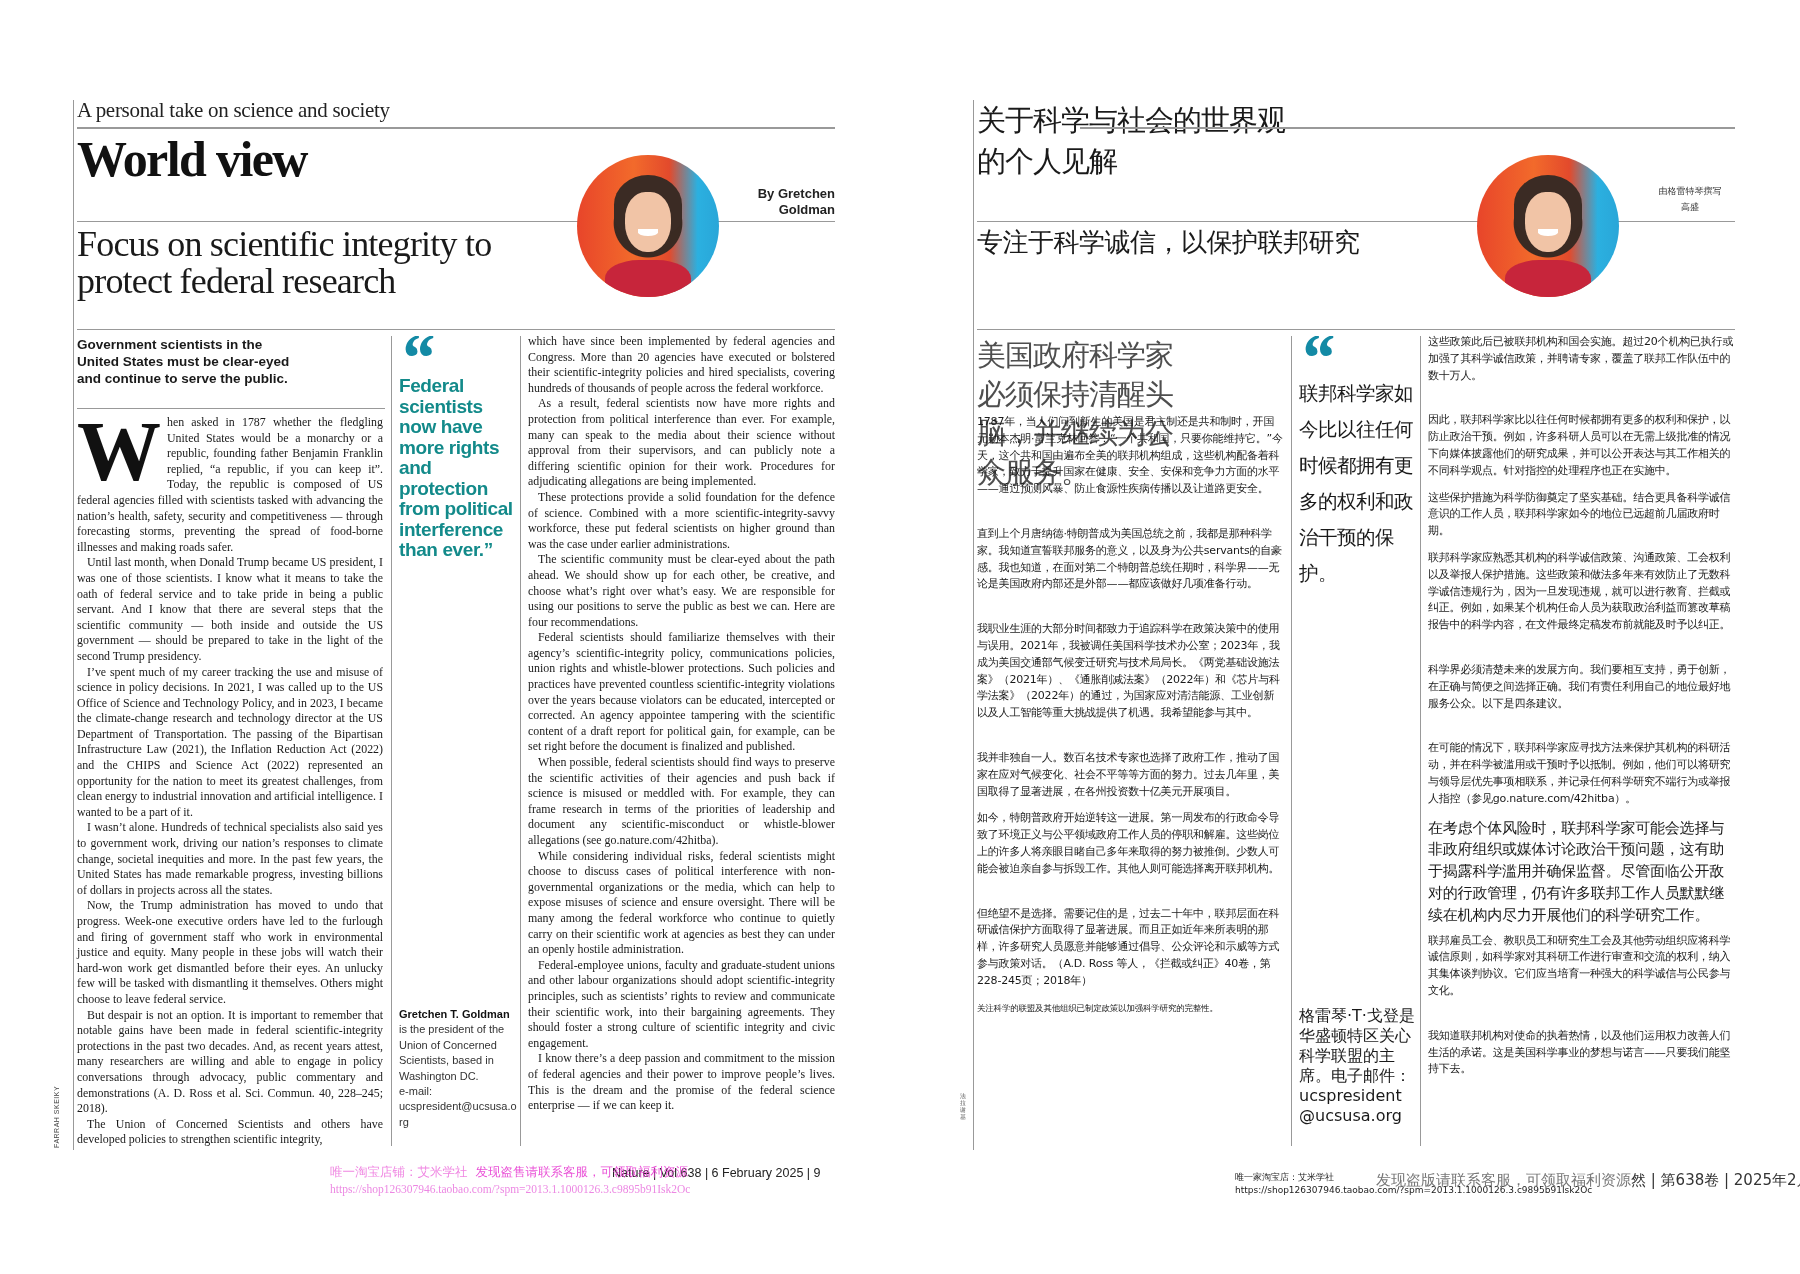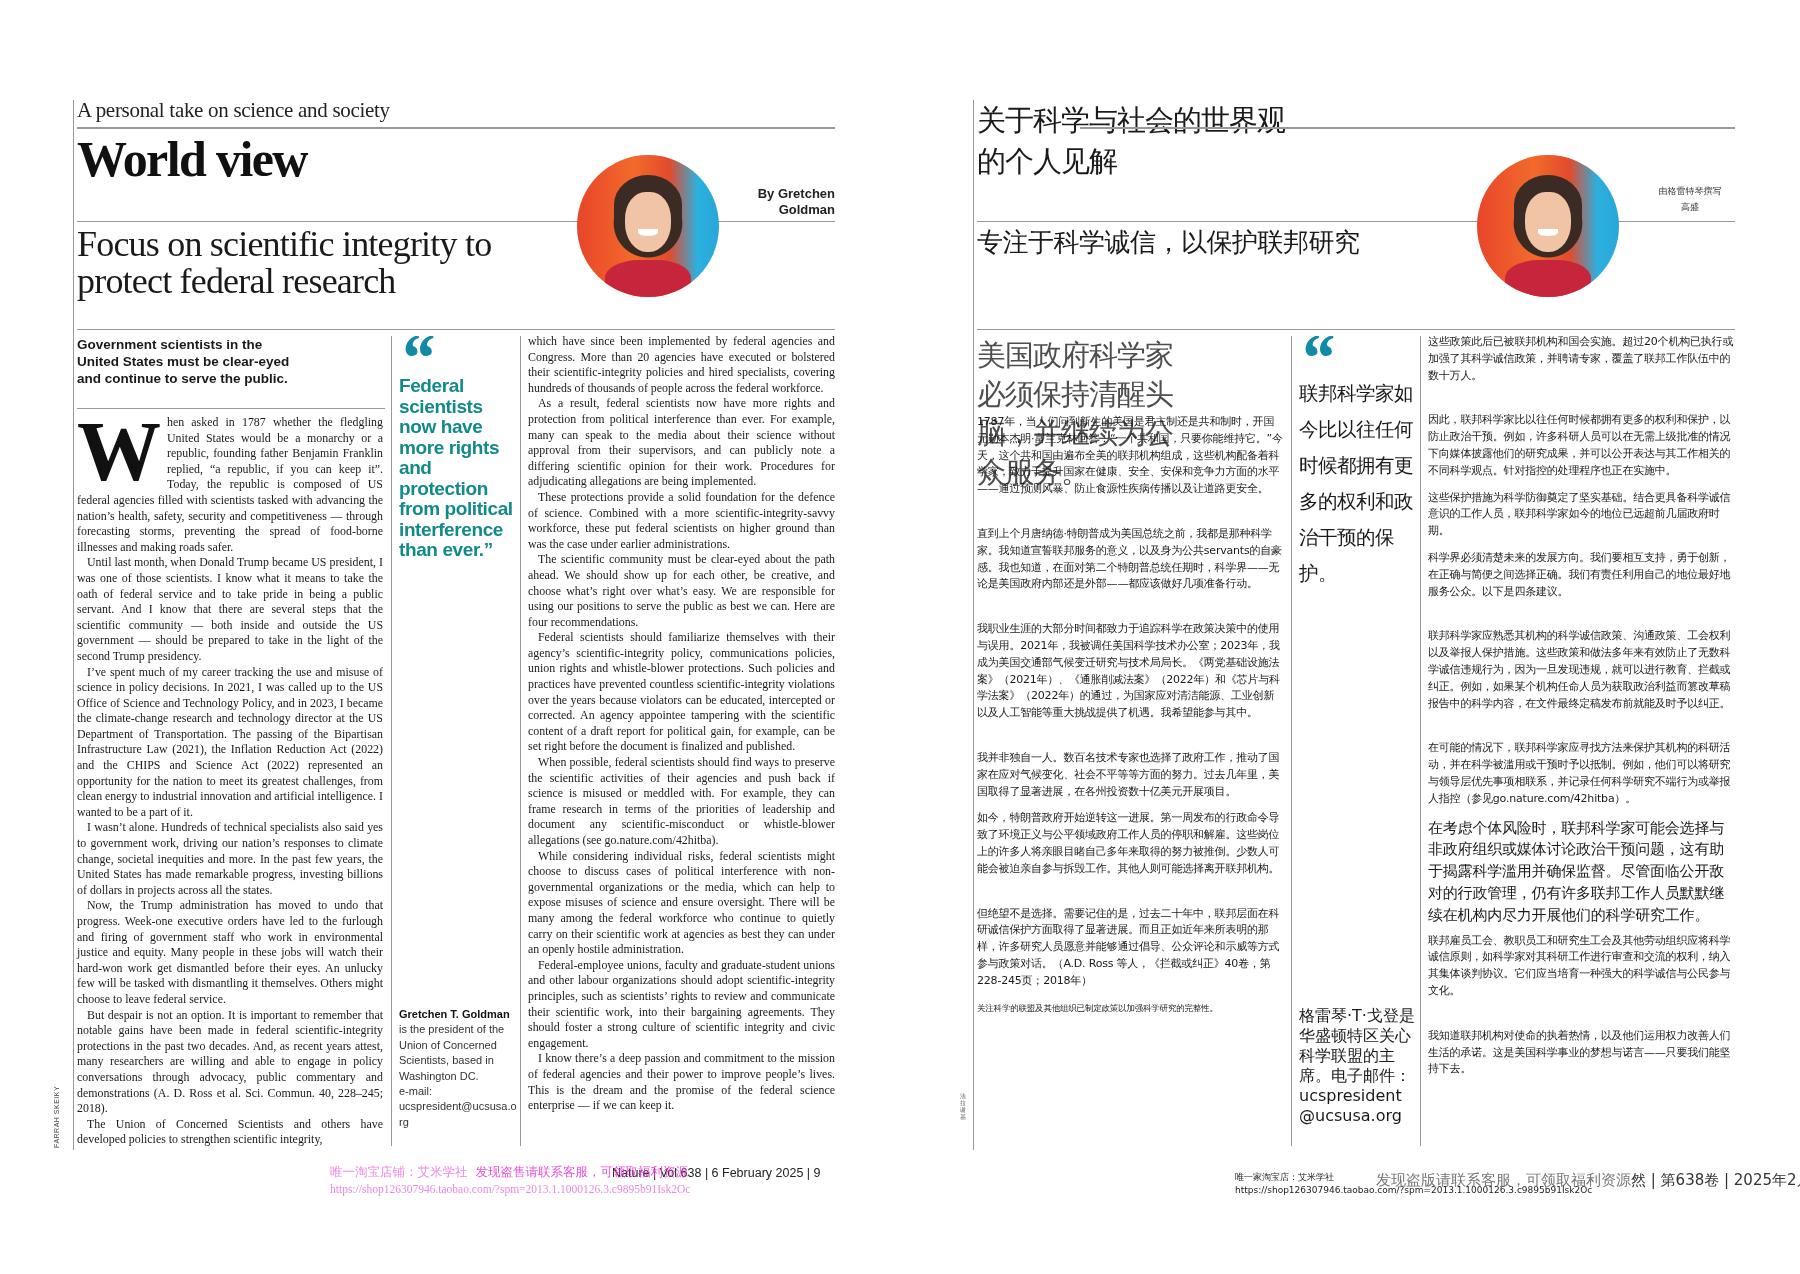--- a/index.html
+++ b/index.html
@@ -190,22 +190,22 @@
     <div class="quote-mark">“</div>
     <div class="zh-pullquote-text">联邦科学家如今比以往任何时候都拥有更多的权利和政治干预的保护。</div>
   </div>
 
   <div class="zh-bio">格雷琴·T·戈登是华盛顿特区关心科学联盟的主席。电子邮件：ucspresident@ucsusa.org</div>
 
   <div class="zh-col zh-col3">
     <p class="gap">这些政策此后已被联邦机构和国会实施。超过20个机构已执行或加强了其科学诚信政策，并聘请专家，覆盖了联邦工作队伍中的数十万人。</p>
     <p>因此，联邦科学家比以往任何时候都拥有更多的权利和保护，以防止政治干预。例如，许多科研人员可以在无需上级批准的情况下向媒体披露他们的研究成果，并可以公开表达与其工作相关的不同科学观点。针对指控的处理程序也正在实施中。</p>
     <p>这些保护措施为科学防御奠定了坚实基础。结合更具备科学诚信意识的工作人员，联邦科学家如今的地位已远超前几届政府时期。</p>
+    <p class="gap">联邦科学家应熟悉其机构的科学诚信政策、沟通政策、工会权利以及举报人保护措施。这些政策和做法多年来有效防止了无数科学诚信违规行为，因为一旦发现违规，就可以进行教育、拦截或纠正。例如，如果某个机构任命人员为获取政治利益而篡改草稿报告中的科学内容，在文件最终定稿发布前就能及时予以纠正。</p>
     <p class="gap">科学界必须清楚未来的发展方向。我们要相互支持，勇于创新，在正确与简便之间选择正确。我们有责任利用自己的地位最好地服务公众。以下是四条建议。</p>
-    <p class="gap">联邦科学家应熟悉其机构的科学诚信政策、沟通政策、工会权利以及举报人保护措施。这些政策和做法多年来有效防止了无数科学诚信违规行为，因为一旦发现违规，就可以进行教育、拦截或纠正。例如，如果某个机构任命人员为获取政治利益而篡改草稿报告中的科学内容，在文件最终定稿发布前就能及时予以纠正。</p>
     <p>在可能的情况下，联邦科学家应寻找方法来保护其机构的科研活动，并在科学被滥用或干预时予以抵制。例如，他们可以将研究与领导层优先事项相联系，并记录任何科学研究不端行为或举报人指控（参见go.nature.com/42hitba）。</p>
     <p class="big">在考虑个体风险时，联邦科学家可能会选择与非政府组织或媒体讨论政治干预问题，这有助于揭露科学滥用并确保监督。尽管面临公开敌对的行政管理，仍有许多联邦工作人员默默继续在机构内尽力开展他们的科学研究工作。</p>
     <p class="gap">联邦雇员工会、教职员工和研究生工会及其他劳动组织应将科学诚信原则，如科学家对其科研工作进行审查和交流的权利，纳入其集体谈判协议。它们应当培育一种强大的科学诚信与公民参与文化。</p>
     <p>我知道联邦机构对使命的执着热情，以及他们运用权力改善人们生活的承诺。这是美国科学事业的梦想与诺言——只要我们能坚持下去。</p>
   </div>
 
   <div class="zh-credit-vert">法拉谢基</div>
 
   <div class="zh-footer-shop">唯一家淘宝店：艾米学社</div>
   <div class="zh-footer-url">https://shop126307946.taobao.com/?spm=2013.1.1000126.3.c9895b91Isk2Oc</div>

